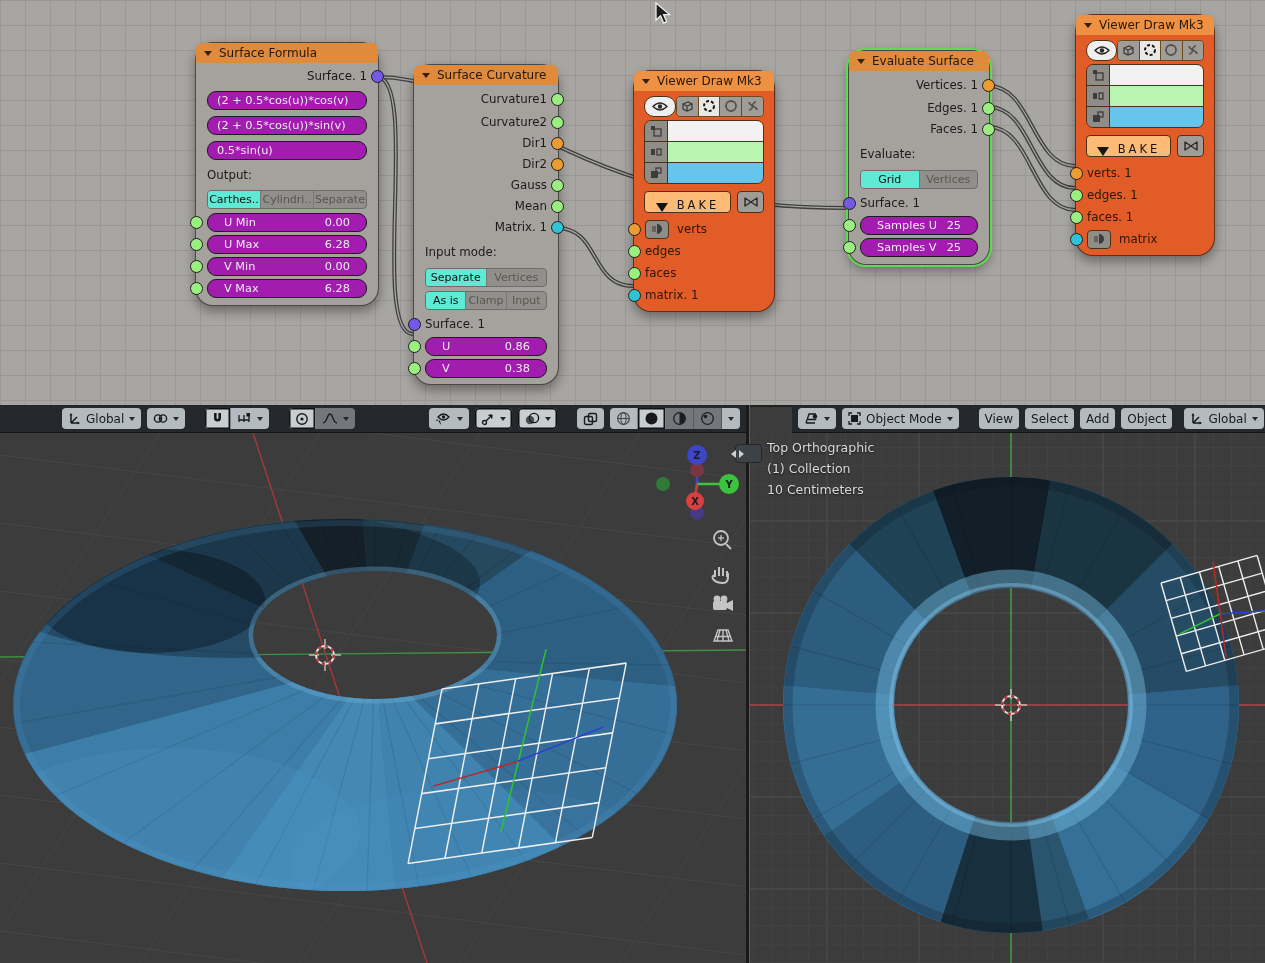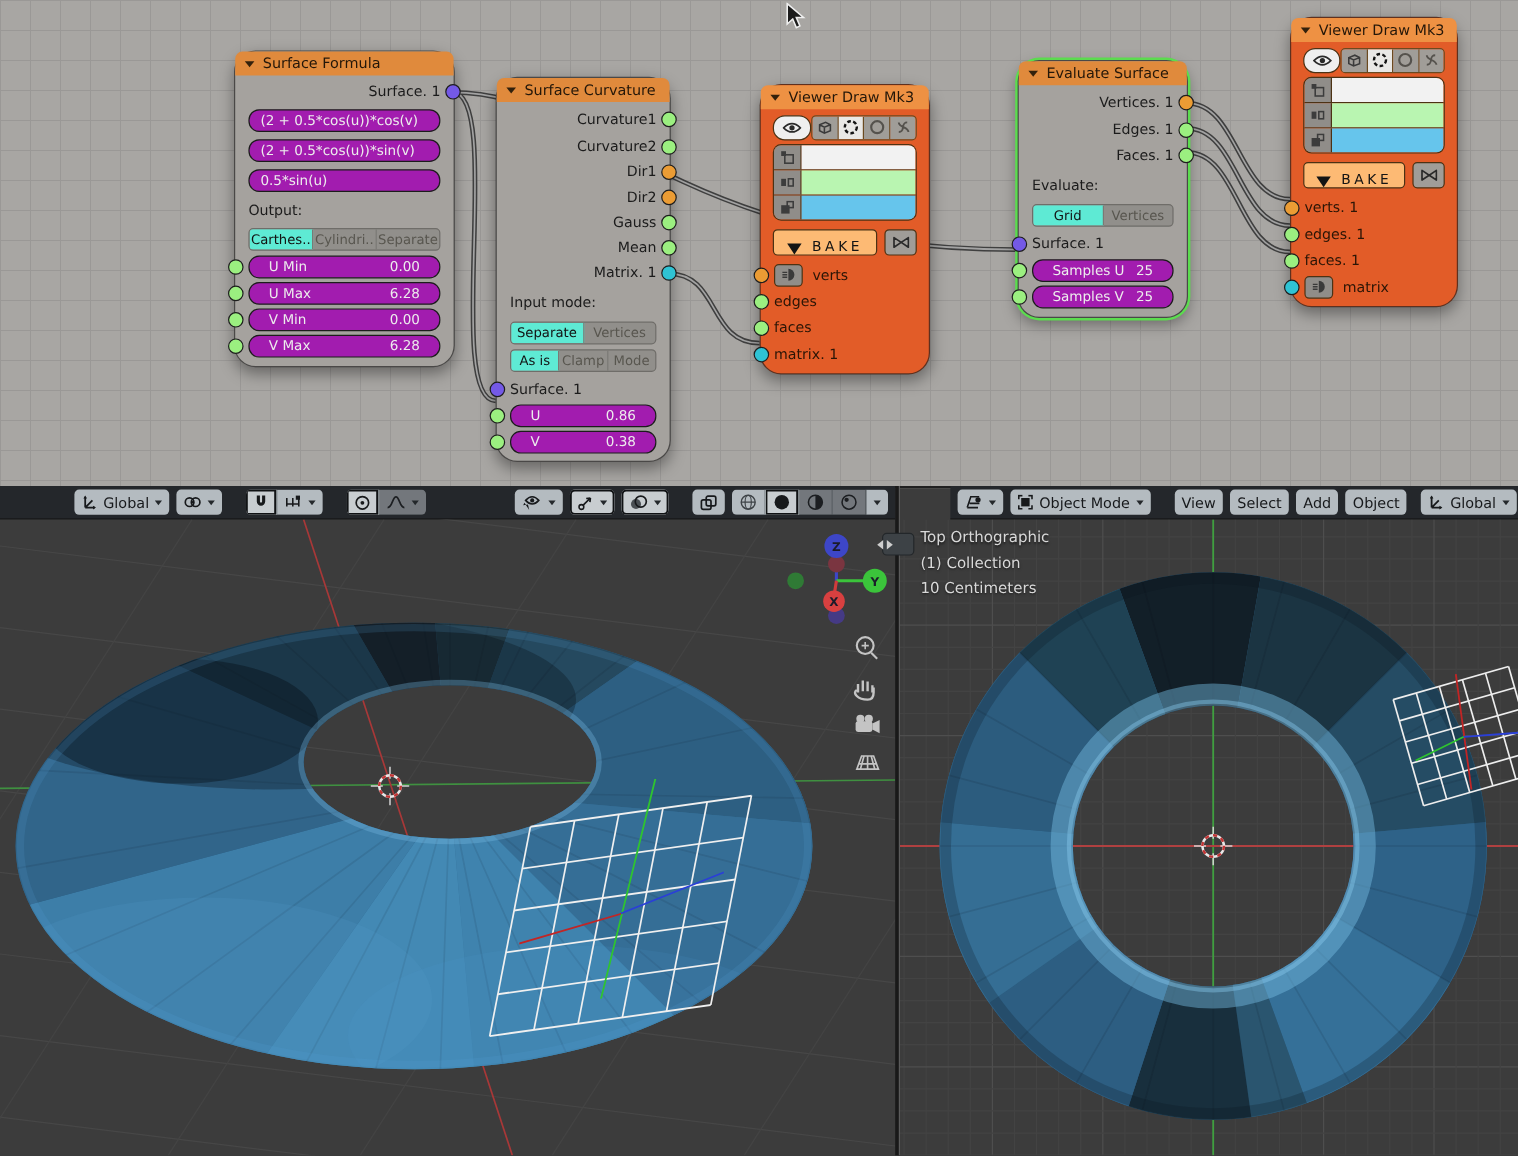--- a/index.html
+++ b/index.html
@@ -200,21 +200,21 @@
     <div class="r" style="height:23px">
       <div class="btns">
         <div class="btn on">Separate</div>
         <div class="btn">Vertices</div>
       </div>
     </div>
     <div class="r" style="height:23px">
       <div class="btns">
         <div class="btn on">As is</div>
         <div class="btn">Clamp</div>
-        <div class="btn">Mode</div>
+        <div class="btn">Input</div>
       </div>
     </div>
     <div class="r" style="height:23px">
         <span class="sock sl sp"></span>
       <span>Surface. 1</span>
       </div>
     <div class="r" style="height:22px">
         <span class="sock sl sg"></span>
       <div class="pill kv">
           <span>U</span>

